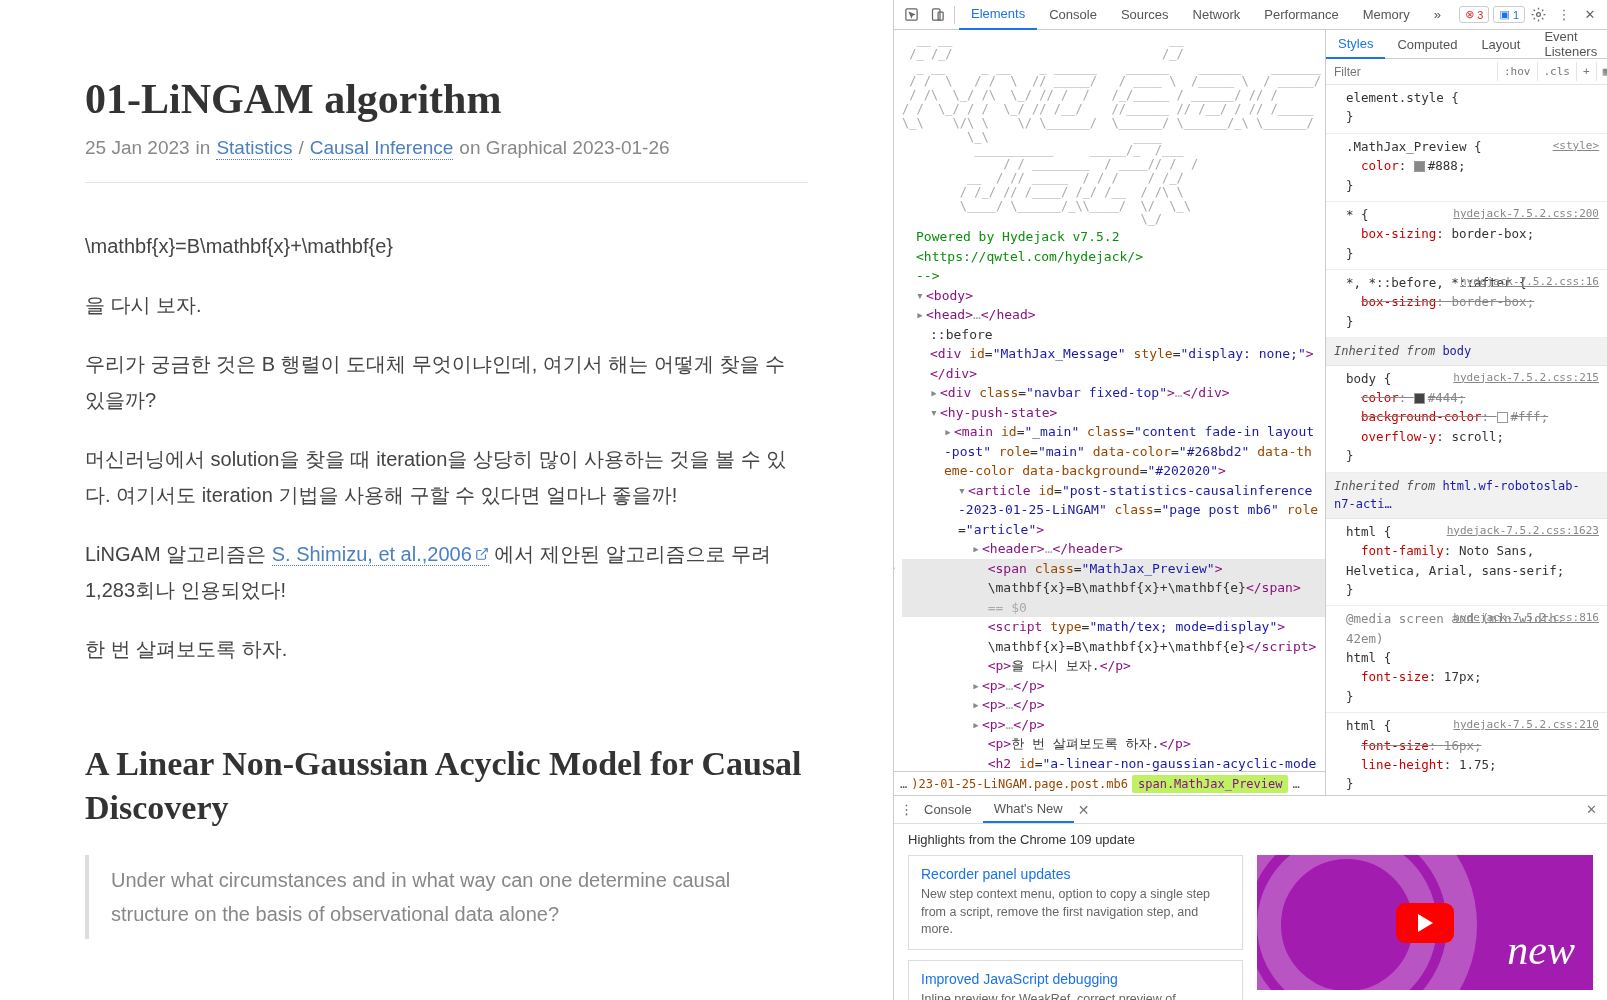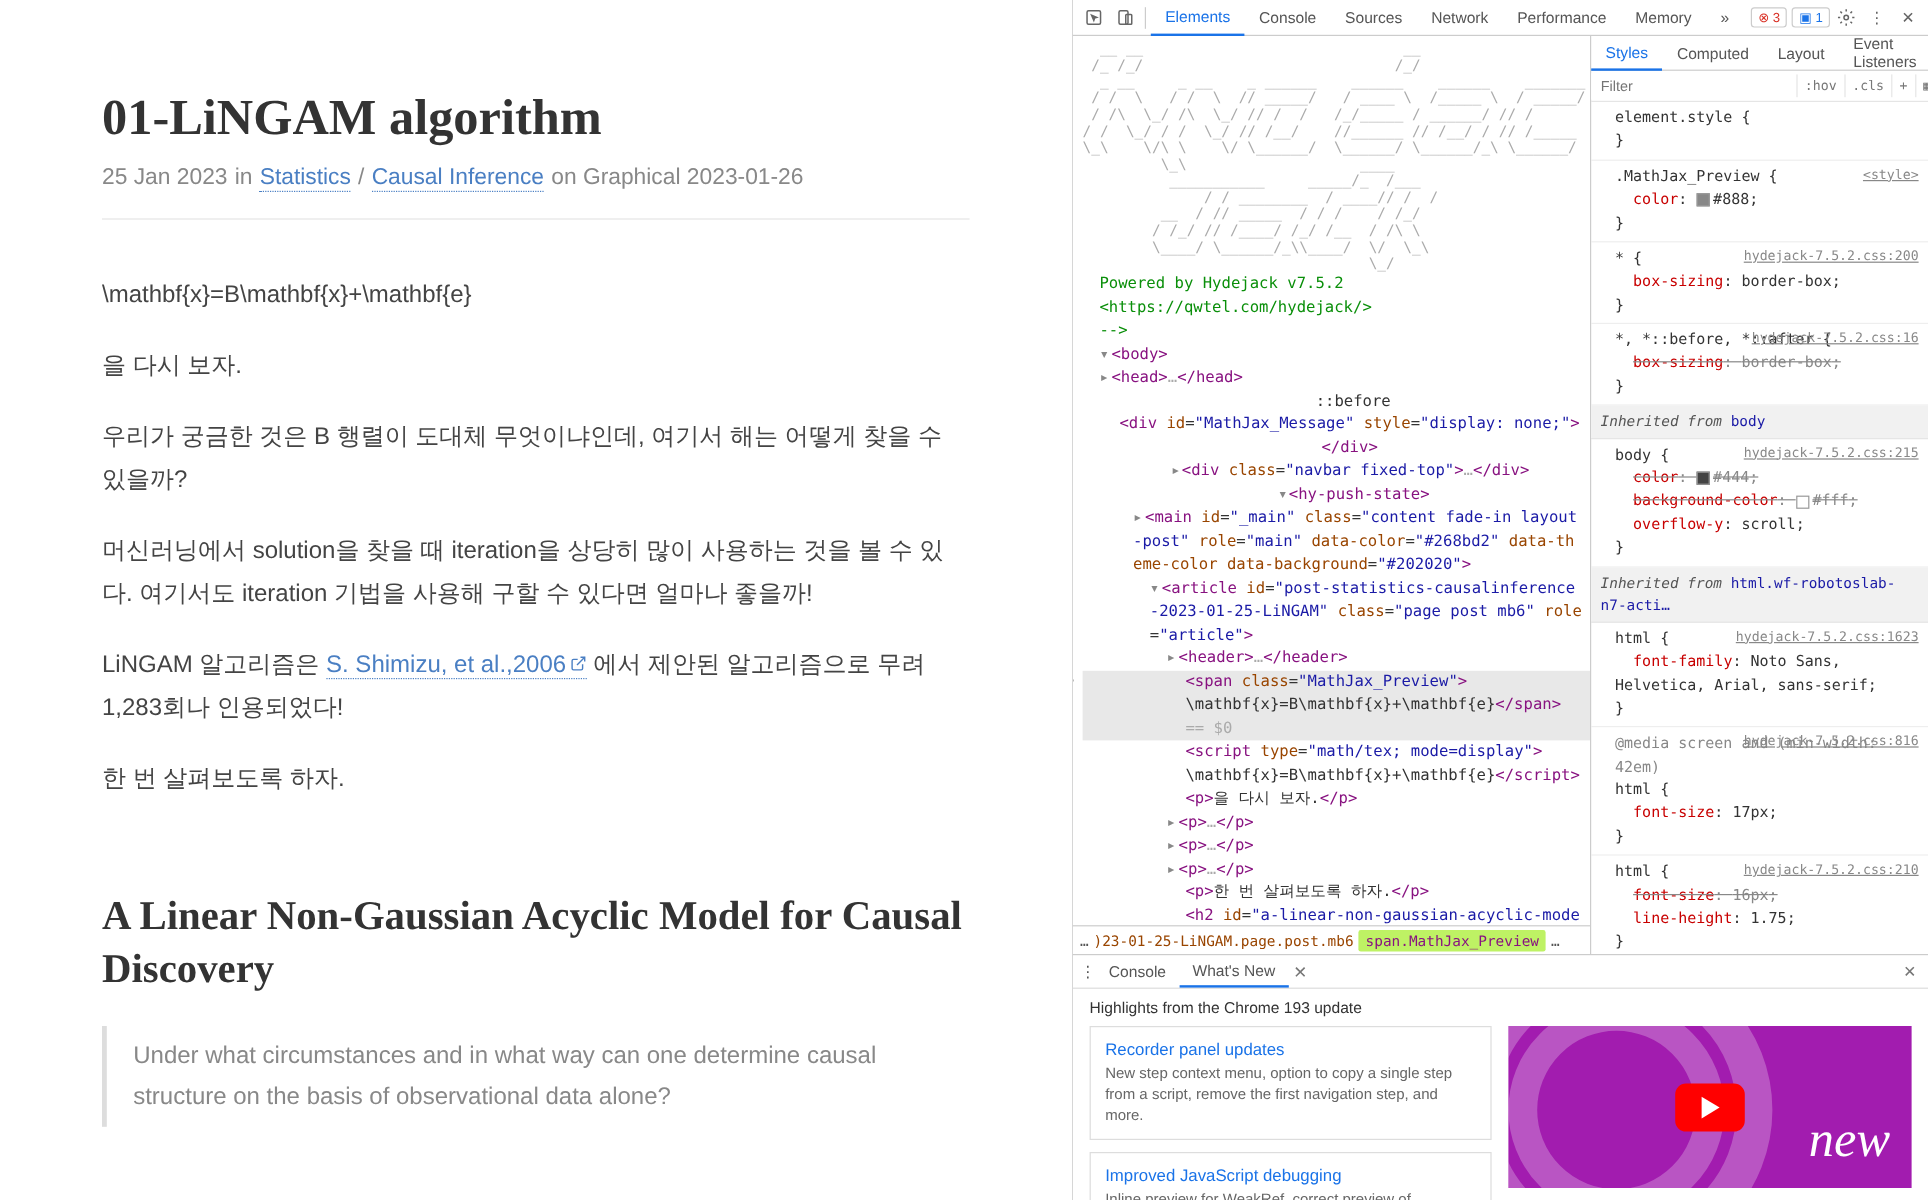--- a/index.html
+++ b/index.html
@@ -34,21 +34,21 @@
 .dom-panel { width: 432px; display: flex; flex-direction: column; border-right: 1px solid #ccc; min-height: 0; }
 .dom-tree { flex: 1; overflow: auto; font-family: Menlo, Consolas, monospace; font-size: 13px; line-height: 1.5; padding: 4px 0 4px 8px; }
 .ascii { color: #aaa; white-space: pre; font-size: 12px; line-height: 1.15; }
 .comment { color: #0a8f0a; }
 .tag { color: #881280; }
 .attr-n { color: #994500; }
 .attr-v { color: #1a1aa6; }
 .text-node { color: #333; }
 .dimmed { color: #aaa; }
 .node { white-space: nowrap; }
-.ind1 { padding-left: 14px; } .ind2 { padding-left: 28px; text-align: center; } .ind3 { padding-left: 42px; }
+.ind1 { padding-left: 14px; } .ind2 { padding-left: 28px; } .ind3 { padding-left: 42px; }
 .ind4 { padding-left: 56px; } .ind5 { padding-left: 70px; }
 .wrap { white-space: normal; word-break: break-all; padding-right: 6px; }
 .hl { background: #e8e8e8; }
 .hl-gutter { position: relative; }
 .hl-gutter::before { content: "•••"; position: absolute; left: -22px; top: 2px; color: #888; font-size: 10px; letter-spacing: -1px; }
 .tri { display: inline-block; width: 10px; color: #888; }
 .breadcrumb { height: 24px; border-top: 1px solid #ccc; display: flex; align-items: center; font-size: 12px; color: #555; font-family: Menlo, monospace; padding: 0 6px; gap: 4px; overflow: hidden; }
 .breadcrumb .sel { background: #bef264; padding: 2px 6px; border-radius: 2px; color: #881280; }
 
 .styles-panel { flex: 1; display: flex; flex-direction: column; min-width: 0; }
@@ -241,21 +241,21 @@
 
     <div class="bottom-drawer">
       <div class="drawer-tabs">
         <div class="icon-btn">⋮</div>
         <div class="tab">Console</div>
         <div class="tab active">What's New</div>
         <div class="close-drawer">✕</div>
         <div class="spacer"></div>
         <div class="drawer-close-right">✕</div>
       </div>
-      <div class="whatsnew-head">Highlights from the Chrome 193 update</div>
+      <div class="whatsnew-head">Highlights from the Chrome 109 update</div>
       <div class="whatsnew-body">
         <div class="wn-cards">
           <div class="wn-card">
             <h4>Recorder panel updates</h4>
             <p>New step context menu, option to copy a single step from a script, remove the first navigation step, and more.</p>
           </div>
           <div class="wn-card">
             <h4>Improved JavaScript debugging</h4>
             <p>Inline preview for WeakRef, correct preview of shadowed inline variable, and more.</p>
           </div>

